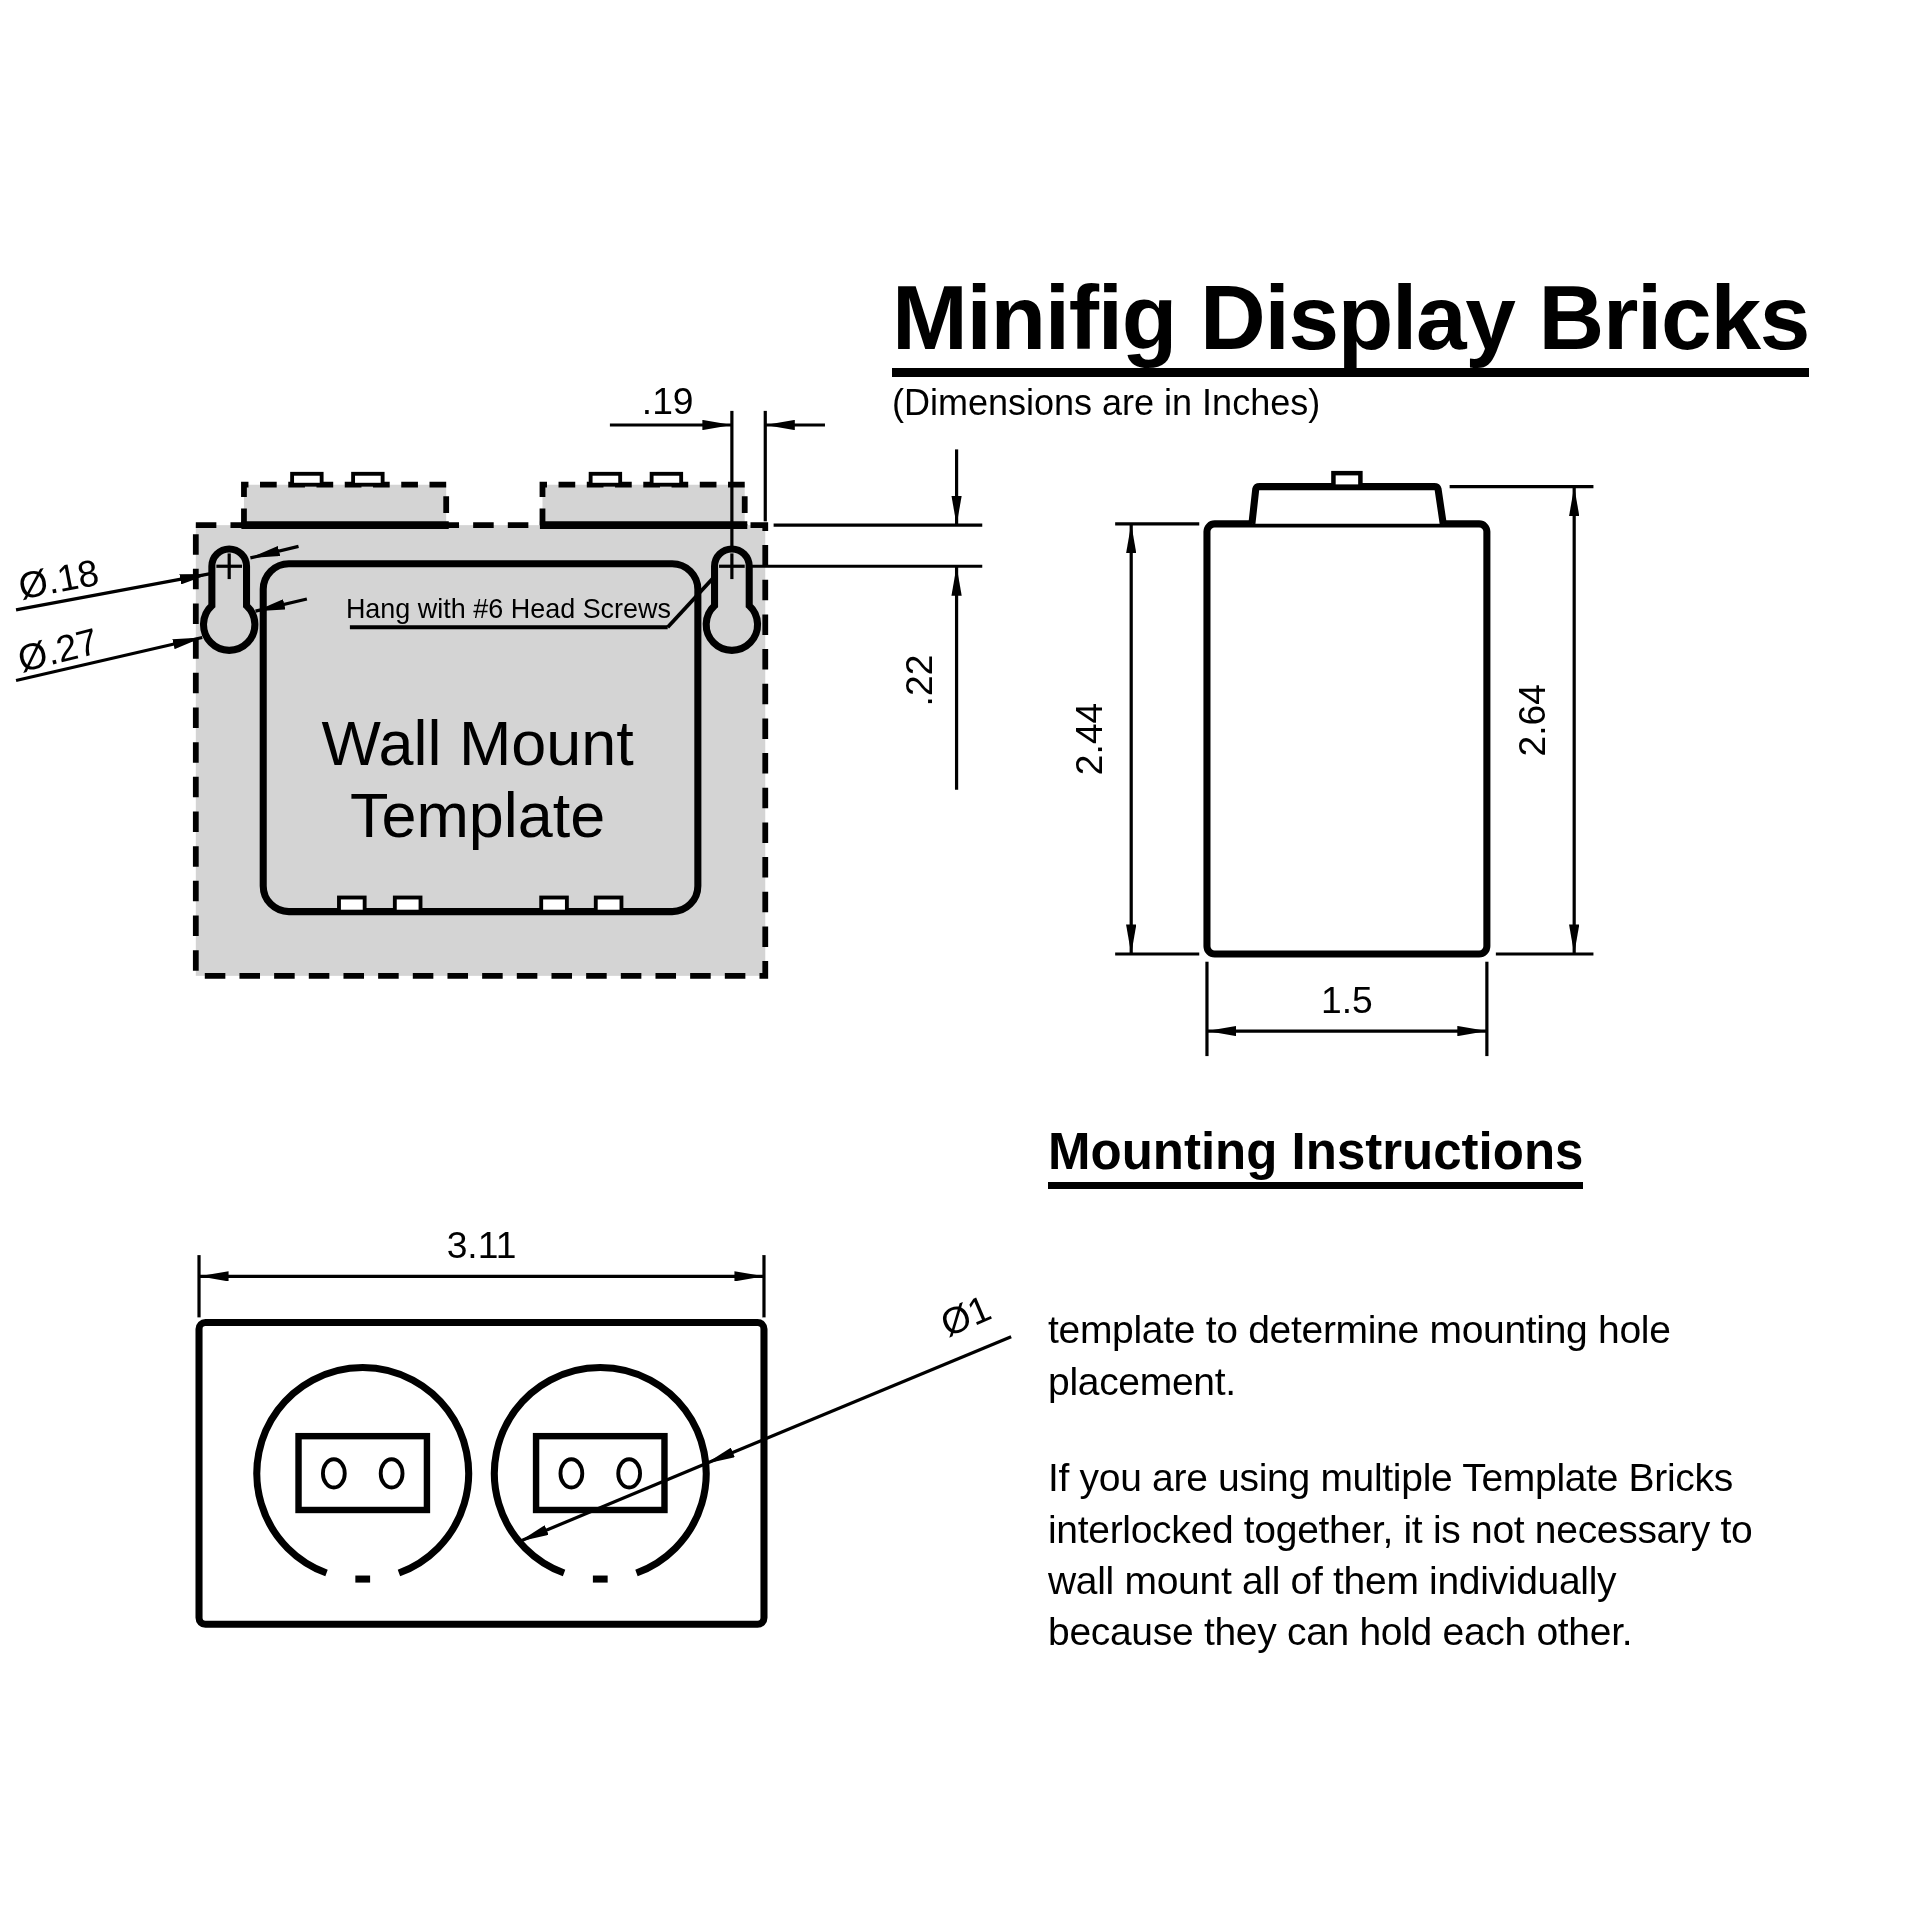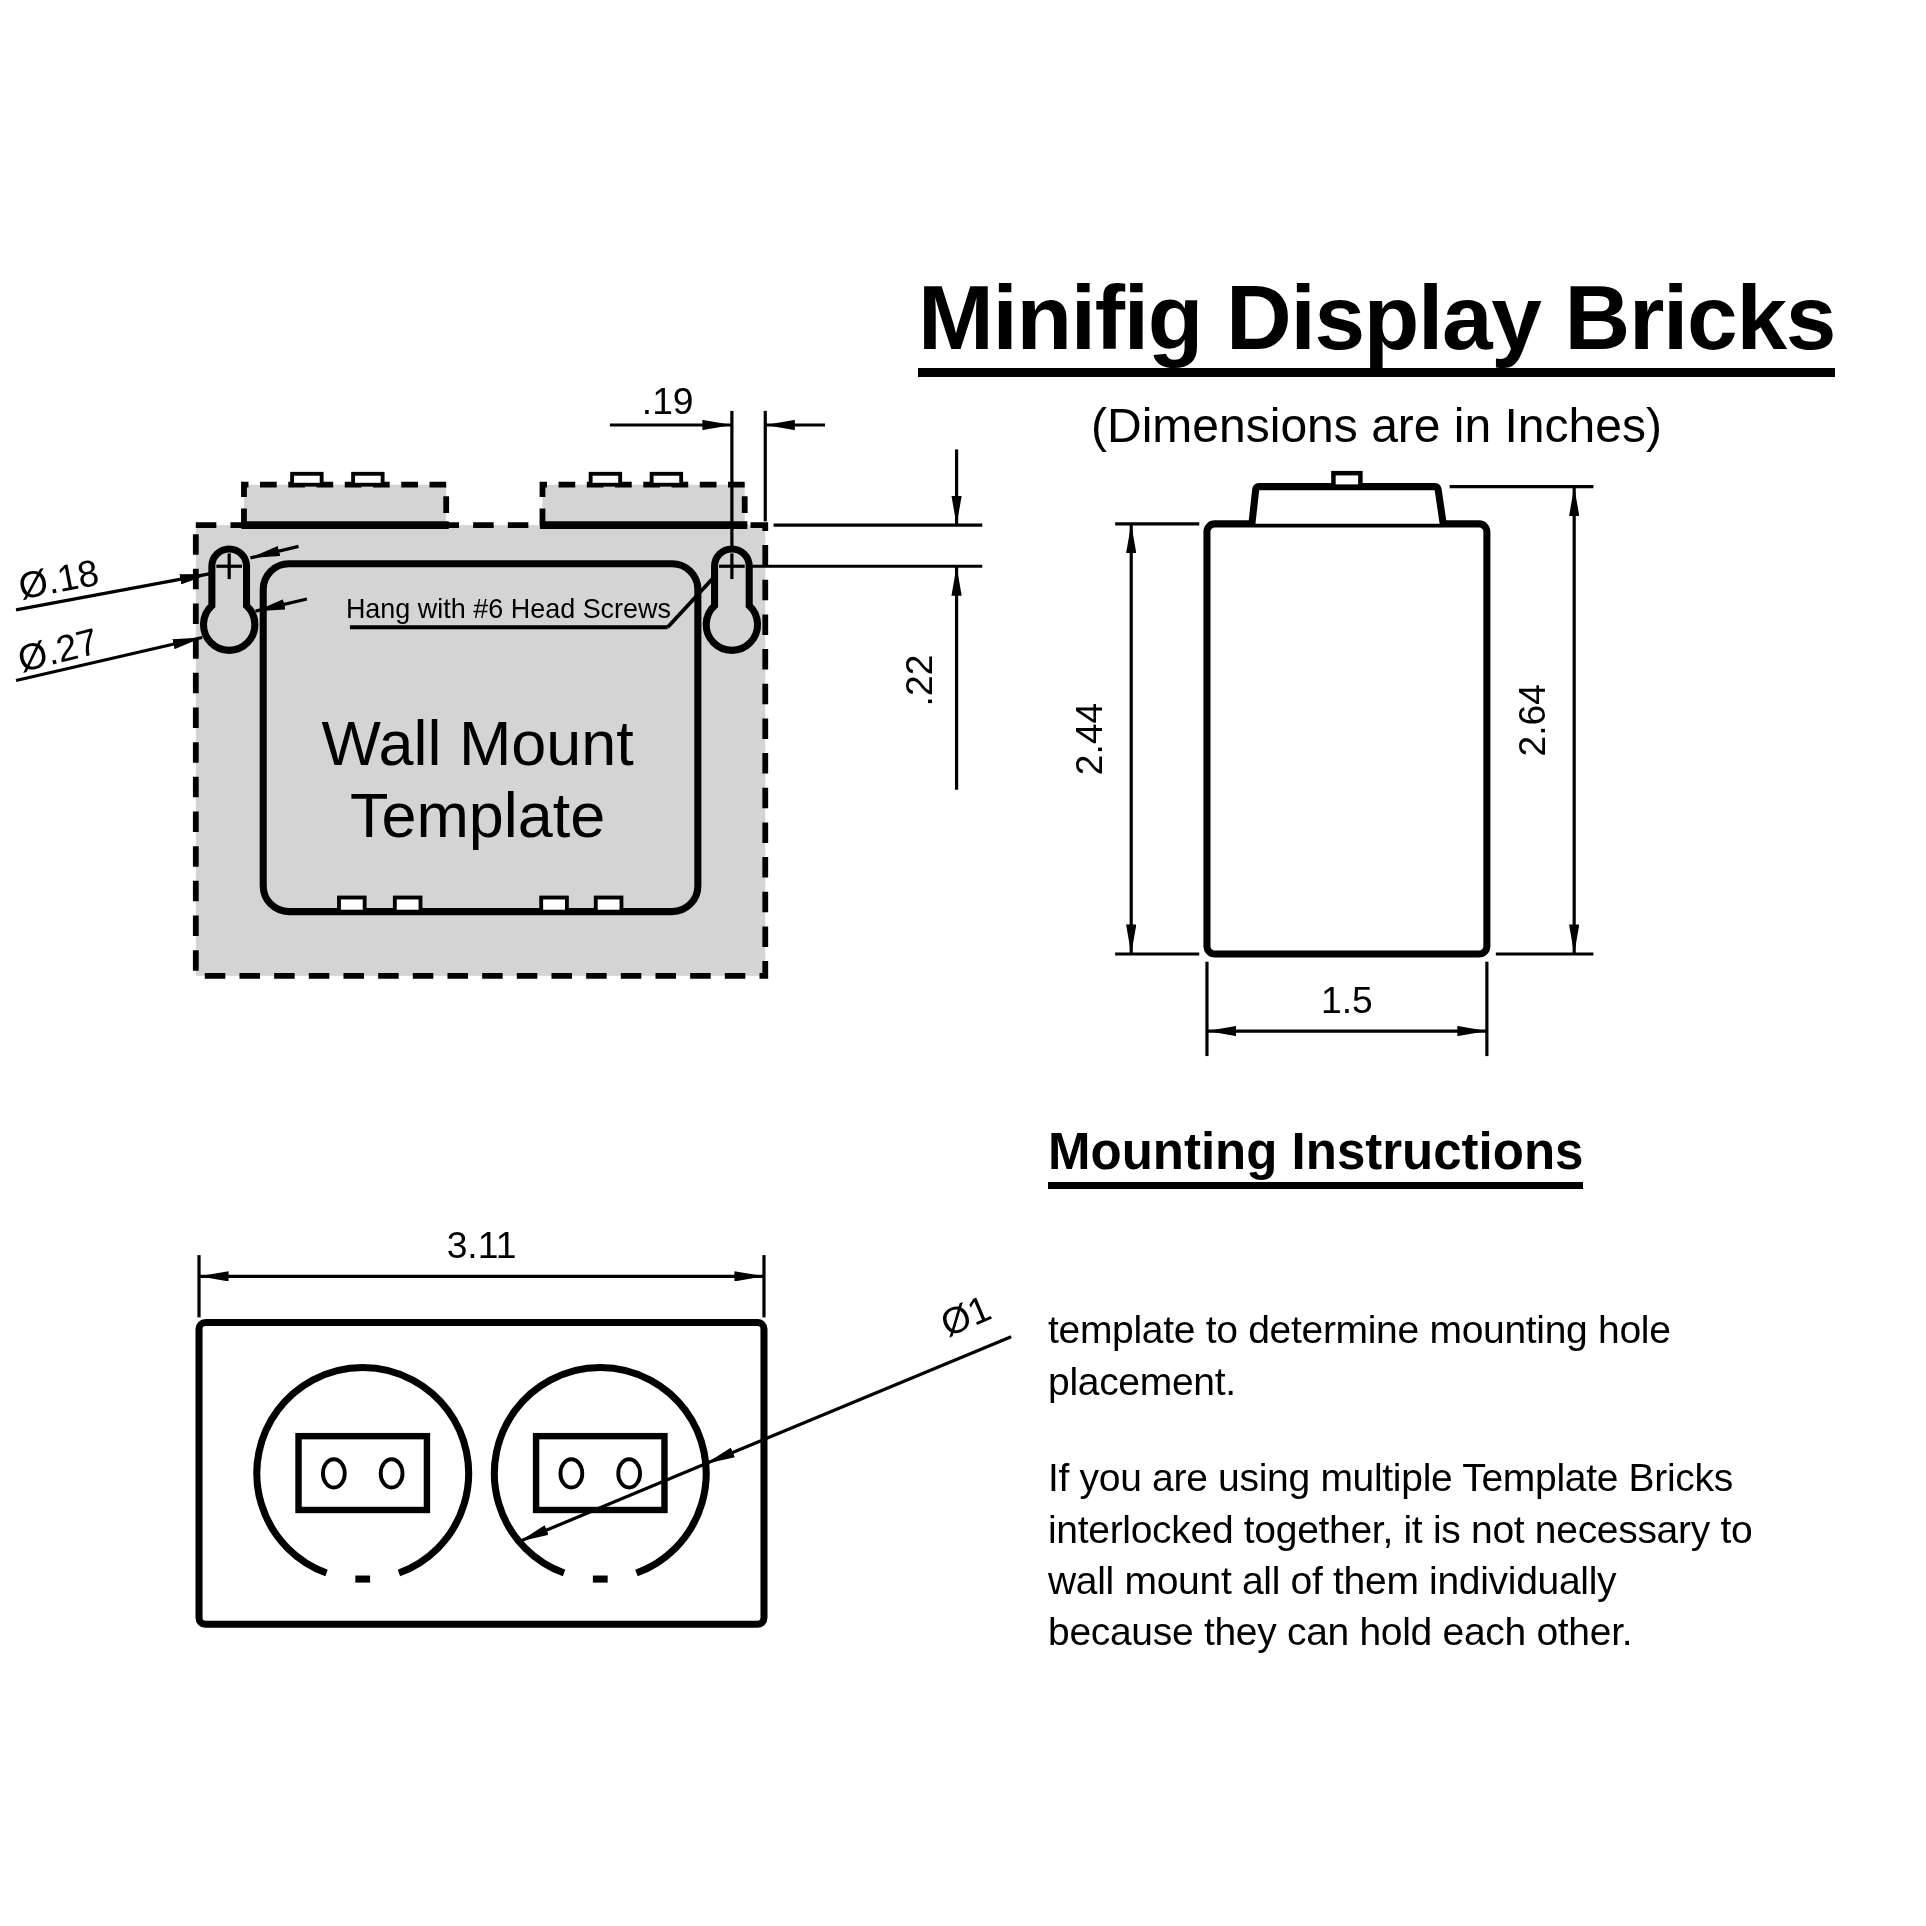--- a/index.html
+++ b/index.html
@@ -6,24 +6,24 @@
   #canvas{position:relative;width:1926px;height:1926px;background:#ffffff;
           font-family:"Liberation Sans",sans-serif;color:#000;overflow:hidden}
   svg{position:absolute;left:0;top:0}
   svg text{font-family:"Liberation Sans",sans-serif;fill:#000}
   .t58{font-size:58px}
   .t42{font-size:42px}
   .t98{font-size:98px}
   .thick{stroke:#000;stroke-width:11;fill:none}
   .thin{stroke:#000;stroke-width:5;fill:none}
   .banner{stroke:#000;stroke-width:6;fill:none}
-  .titlewrap{position:absolute;left:892px;top:270px;width:969px;text-align:center}
+  .titlewrap{position:absolute;left:892px;top:270px;width:969px;text-align:left}
   .title{display:inline-block;font-size:91px;font-weight:bold;letter-spacing:-1.3px;
          border-bottom:9px solid #000;padding-bottom:2.6px;line-height:1.05}
-  .subtitle{font-size:48px;margin-top:21px}
+  .subtitle{font-size:36px;margin-top:5px}
   .mihead{position:absolute;left:1048px;top:1122px;font-size:51px;font-weight:bold;
           border-bottom:7px solid #000;padding-bottom:1px;white-space:nowrap}
   .pline{position:absolute;left:1048px;font-size:39px;white-space:nowrap;letter-spacing:-0.3px}
 </style>
 </head>
 <body>
 
 <div id="canvas">
 
   <svg width="1926" height="1926" viewBox="0 0 3000 3000">

